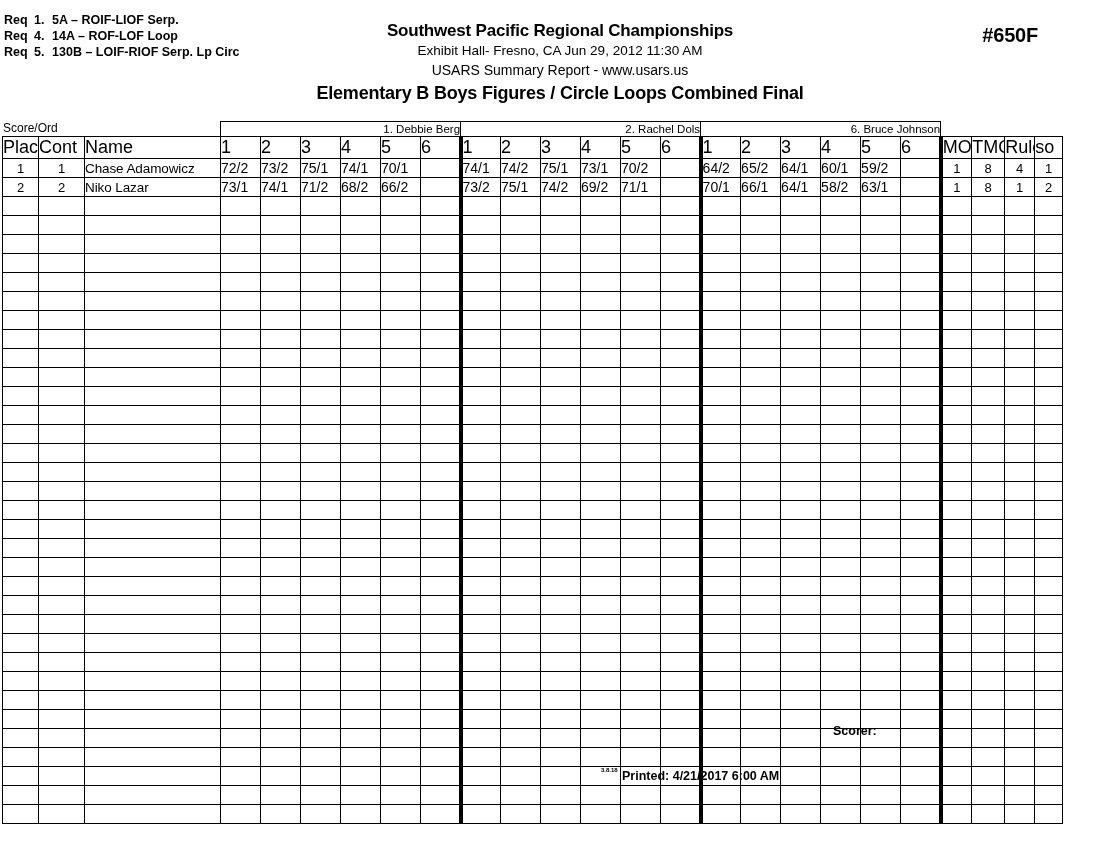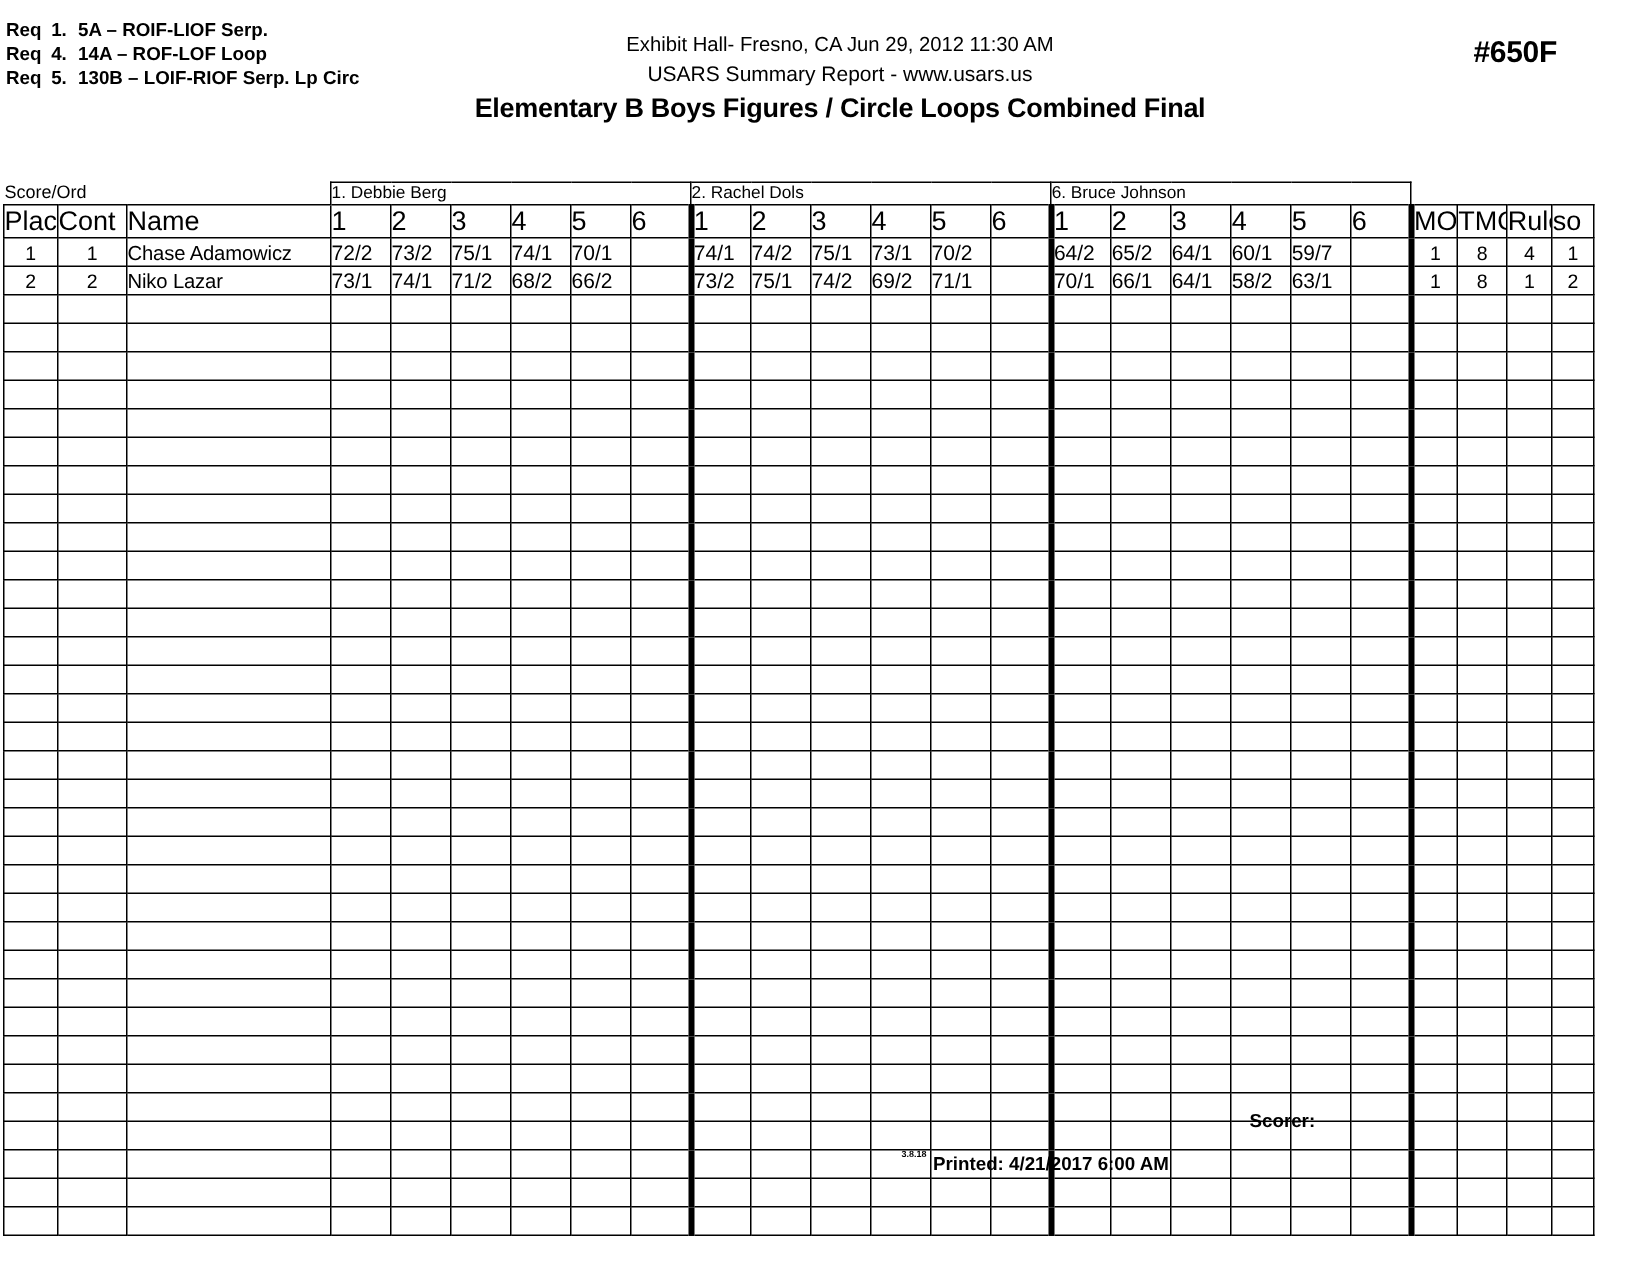--- a/index.html
+++ b/index.html
@@ -113,21 +113,21 @@
   
   tr.judge-row td {
     border: none;
     height: 14px;
   }
   td.judge-name {
     border-top: 1px solid #000 !important;
     border-left: 1px solid #000 !important;
     border-right: 1px solid #000 !important;
     font-size: 11.5px;
-    text-align: left;
+    text-align: right;
     padding-left: 4px;
     height: 14px;
   }
   td.judge-gap { border: none !important; }
 
   
   tr.head-row td {
     height: 20px;
     text-align: left;
     font-size: 18px;
@@ -186,36 +186,37 @@
     position: absolute;
     left: 622px;
     top: 769px;
     font-size: 12.5px;
     font-weight: bold;
     white-space: nowrap;
   }
   #scorer-line {
     position: absolute;
     left: 833px;
-    top: 740px;
+    top: 724px;
     font-size: 12.5px;
     font-weight: bold;
     white-space: nowrap;
   }
 </style>
 </head>
 <body>
 
 <div id="requirements">
     <div class="req-line"><span class="req-label">Req</span> <span class="req-num">1.</span> <span class="req-code">5A – ROIF-LIOF Serp.</span></div>
     <div class="req-line"><span class="req-label">Req</span> <span class="req-num">4.</span> <span class="req-code">14A – ROF-LOF Loop</span></div>
     <div class="req-line"><span class="req-label">Req</span> <span class="req-num">5.</span> <span class="req-code">130B – LOIF-RIOF Serp. Lp Circ</span></div>
   </div>
 
 <div id="titles">
+  <div id="meet-title">Southwest Pacific Regional Championships</div>
   <div id="venue-line">Exhibit Hall-  Fresno, CA  Jun 29, 2012  11:30 AM</div>
   <div id="report-line">USARS Summary Report - www.usars.us</div>
   <div id="event-title">Elementary B Boys Figures / Circle Loops Combined Final</div>
 </div>
 
 <div id="event-number">#650F</div>
 
 <div id="score-ord">Score/Ord</div>
 
 <div id="sheet">
@@ -295,21 +296,21 @@
           <td class="c-score sep-left">74/1</td>
           <td class="c-score">74/2</td>
           <td class="c-score">75/1</td>
           <td class="c-score">73/1</td>
           <td class="c-score">70/2</td>
           <td class="c-score"></td>
           <td class="c-score sep-left">64/2</td>
           <td class="c-score">65/2</td>
           <td class="c-score">64/1</td>
           <td class="c-score">60/1</td>
-          <td class="c-score">59/7</td>
+          <td class="c-score">59/2</td>
           <td class="c-score sep-right"></td>
           <td class="c-tot">1</td>
           <td class="c-tot">8</td>
           <td class="c-tot">4</td>
           <td class="c-tot">1</td>
         </tr>
         <tr class="data-row">
           <td class="c-place">2</td>
           <td class="c-cont">2</td>
           <td class="c-name">Niko Lazar</td>

